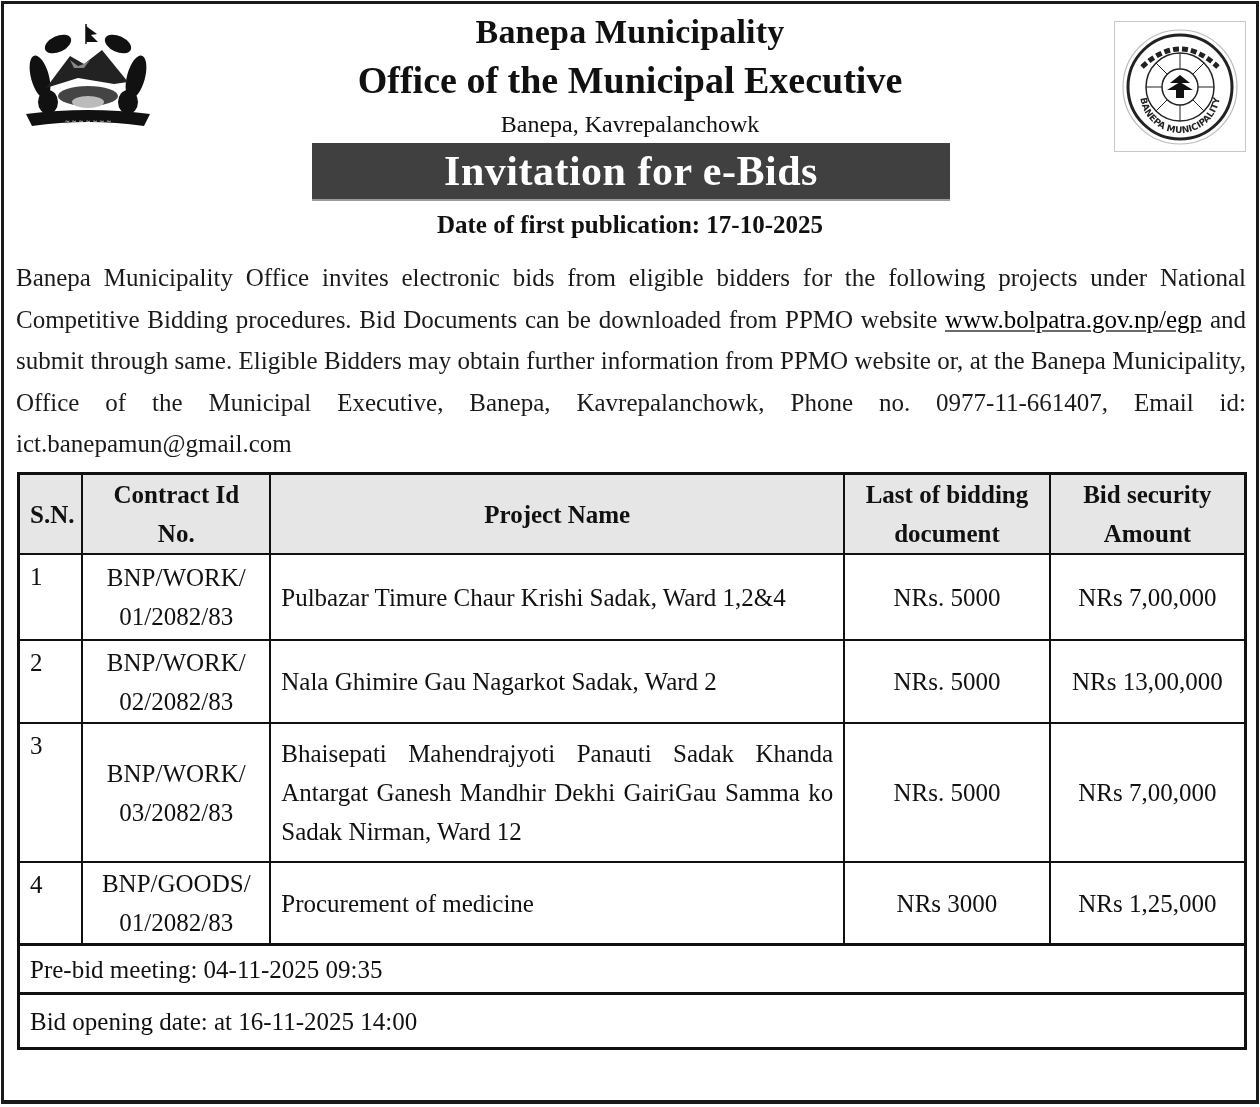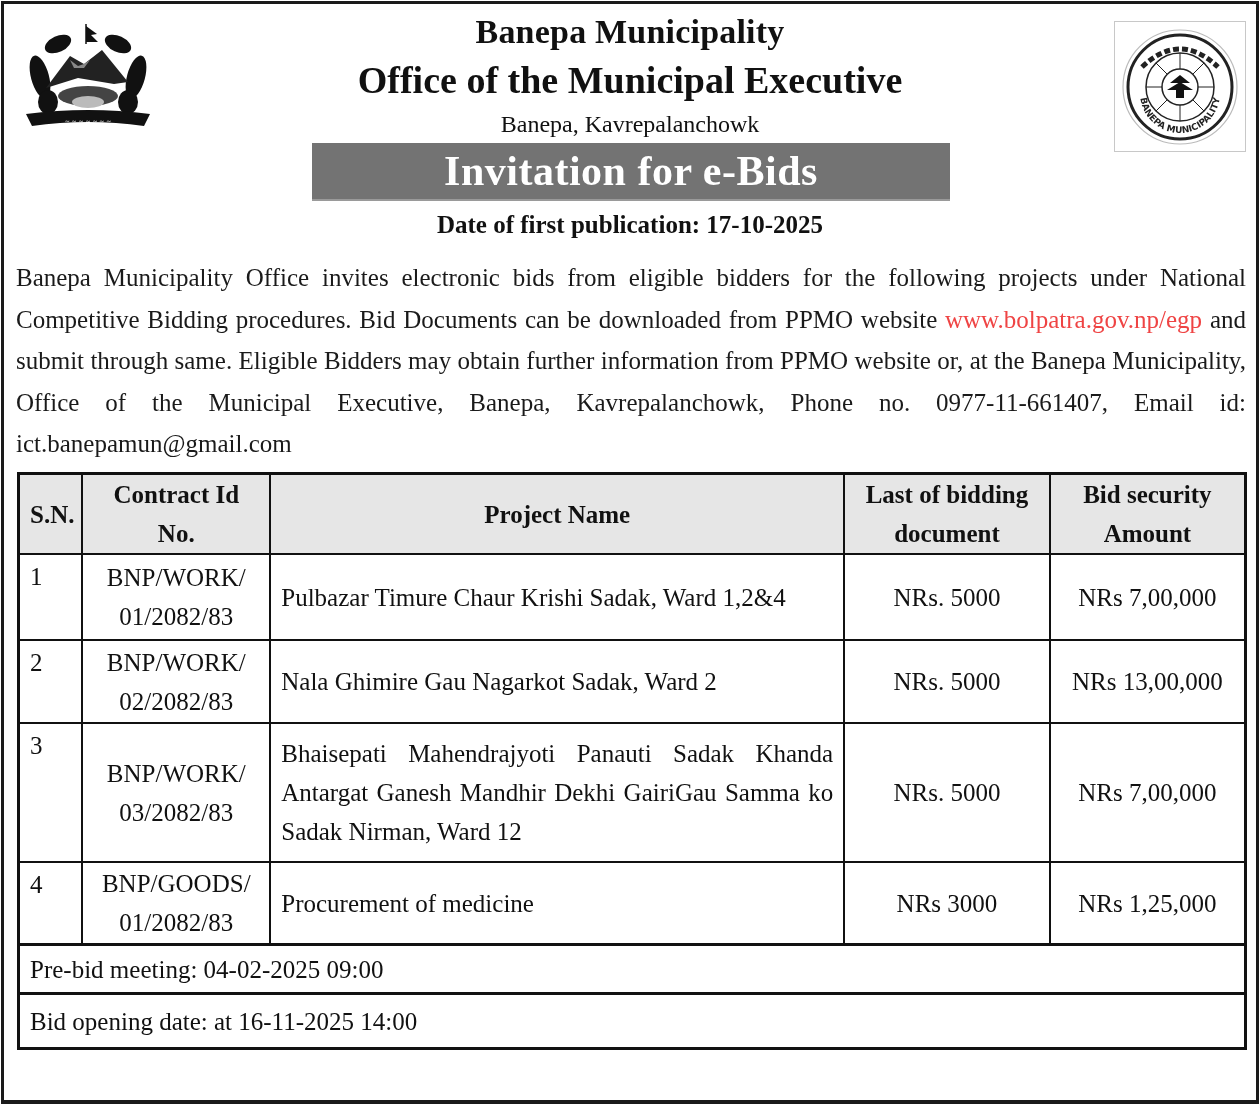--- a/index.html
+++ b/index.html
@@ -68,21 +68,21 @@
       font-size: 24px;
       line-height: 28px;
       margin-top: 10px;
     }
     .banner {
       position: absolute;
       left: 308px;
       top: 139px;
       width: 638px;
       height: 56px;
-      background: #737373;
+      background: #404040;
       color: #ffffff;
       display: flex;
       align-items: center;
       justify-content: center;
       font-weight: bold;
       font-size: 42px;
       letter-spacing: 0.5px;
       box-shadow: 0 2px 0 #9a9a9a;
     }
     .pub-date {
@@ -99,21 +99,22 @@
       position: absolute;
       left: 12px;
       width: 1230px;
       top: 253px;
       font-size: 25px;
       line-height: 41.5px;
       text-align: justify;
       color: #1a1a1a;
     }
     .intro a {
-      color: #ef4444;
+      color: #000000;
+      text-decoration: underline;
       text-decoration-color: #6a6a6a;
     }
     
     .bid-table {
       position: absolute;
       left: 13px;
       top: 468px;
       width: 1230px;
       border-collapse: collapse;
       border: 3px solid #111;
@@ -286,21 +287,21 @@
         <td class="sn">4</td>
         <td class="cid">
             <div>BNP/GOODS/</div>
             <div>01/2082/83</div>
           </td>
         <td class="proj">Procurement of medicine</td>
         <td class="cost">NRs 3000</td>
         <td class="sec">NRs 1,25,000</td>
       </tr>
       <tr class="info">
-        <td colspan="5">Pre-bid meeting: 04-02-2025 09:00</td>
+        <td colspan="5">Pre-bid meeting: 04-11-2025 09:35</td>
       </tr>
       <tr class="info last">
         <td colspan="5">Bid opening date: at 16-11-2025 14:00</td>
       </tr>
     </tbody>
   </table>
 
 </div>
 
 </body></html>

